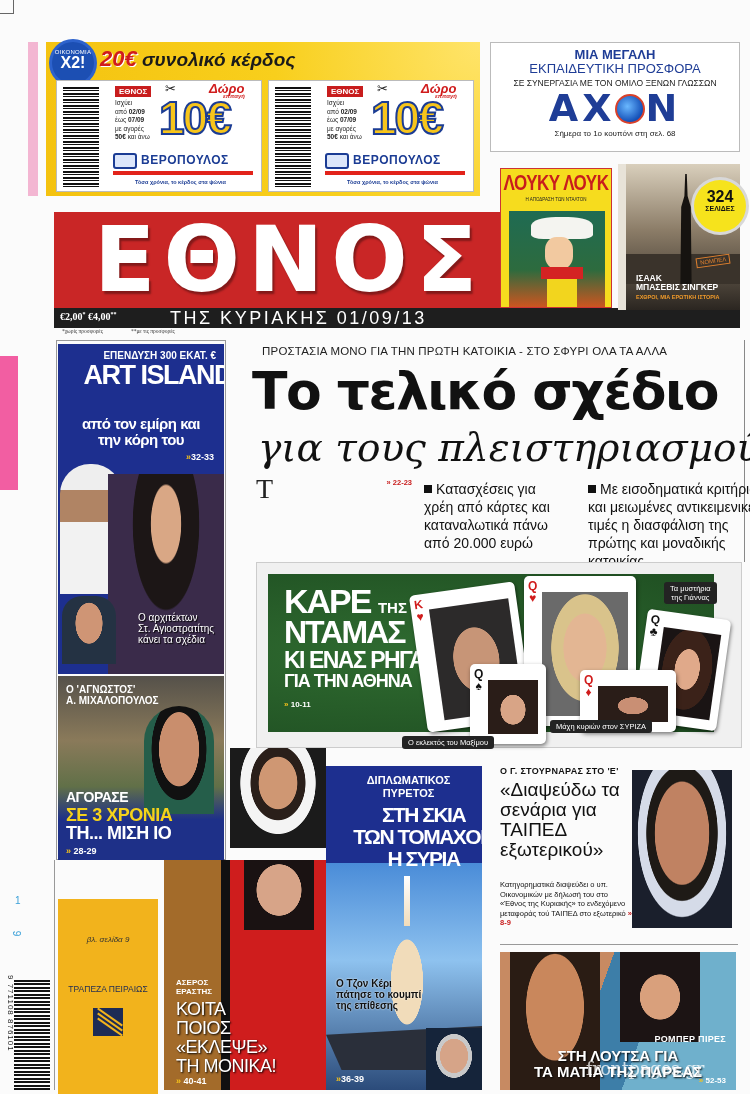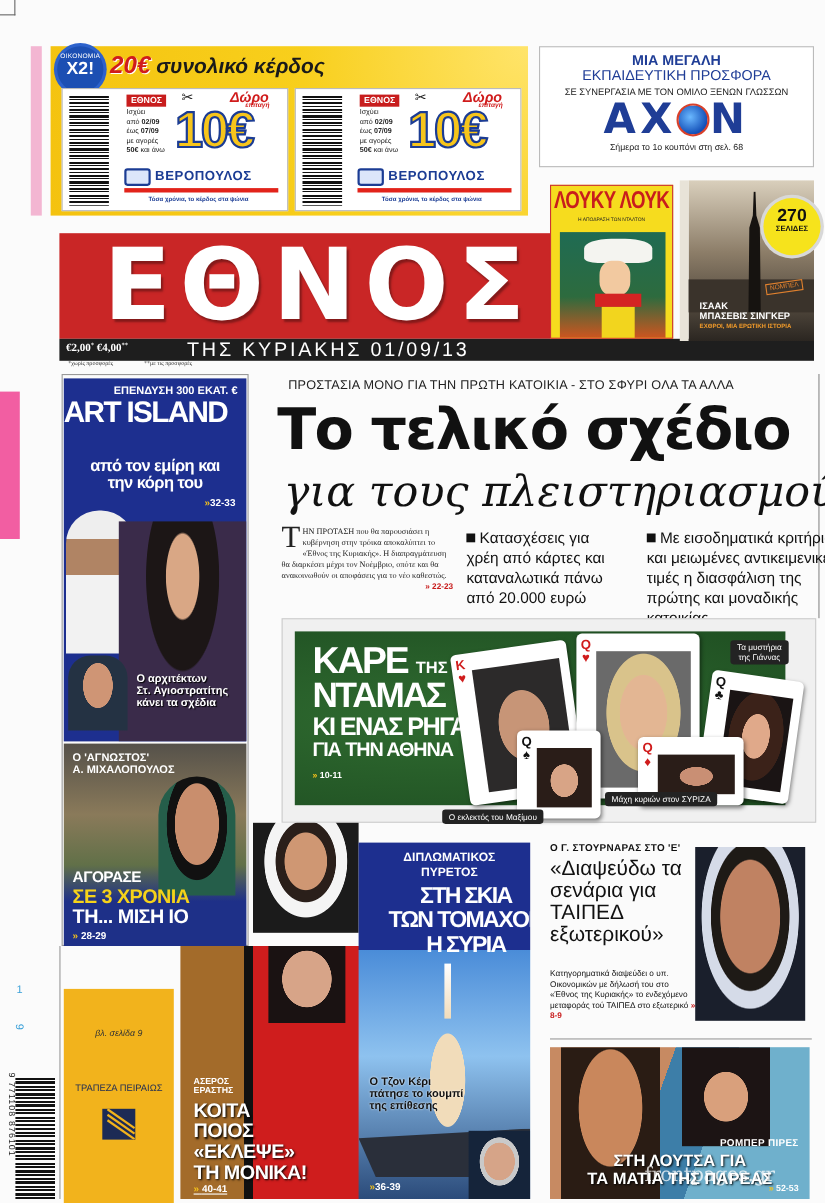--- a/index.html
+++ b/index.html
@@ -76,28 +76,28 @@
   .novel .stamp { position: absolute; left: 70px; top: 92px; font-size: 6px; color: #e0812e; border: 1px solid #e0812e; padding: 1px 3px; transform: rotate(-8deg); }
   .pages-badge { left: 694px; top: 180px; width: 52px; height: 52px; border-radius: 50%; background: #f6e31c;
     box-shadow: 0 0 0 3px #d8d8d8; text-align: center; }
   .pages-badge .n { font-size: 16px; font-weight: bold; display: block; margin-top: 9px; line-height: 16px; }
   .pages-badge .w { font-size: 7px; font-weight: bold; display: block; }
 
   
   .col-border { left: 56px; top: 340px; width: 170px; height: 520px; border: 1px solid #999; }
   .art-island { left: 58px; top: 344px; width: 166px; height: 330px; background: #1d2f8f; overflow: hidden; }
   .art-island .kick { position: absolute; right: 8px; top: 6px; font-size: 10px; font-weight: bold; color: #fff; }
-  .art-island .head { position: absolute; left: 0; width: 174px; top: 18px; text-align: left; font-size: 27px; font-weight: bold; color: #fff; line-height: 26px; letter-spacing: -1.5px; }
+  .art-island .head { position: absolute; left: 0; width: 174px; top: 18px; text-align: right; font-size: 27px; font-weight: bold; color: #fff; line-height: 26px; letter-spacing: -1.5px; }
   .art-island .sub { position: absolute; left: 0; width: 166px; top: 72px; text-align: center; font-size: 15px; font-weight: bold; color: #fff; line-height: 16px; letter-spacing: -.5px; }
   .art-island .ref { position: absolute; right: 10px; top: 108px; font-size: 9px; color: #fff; font-weight: bold; }
   .art-island .ref b { color: #f5c21b; }
   .emir { position: absolute; left: 2px; top: 120px; width: 62px; height: 130px; background: linear-gradient(180deg, #eee 0 20%, #b08464 20% 45%, #f2f2f2 45%); border-radius: 30px 30px 0 0; }
   .sheikha { position: absolute; left: 50px; top: 130px; width: 116px; height: 200px; background: radial-gradient(ellipse at 50% 25%, #d9a785 0 18%, #1c1616 19% 40%, #3a2b4a 41% 100%); }
   .architect { position: absolute; left: 4px; top: 252px; width: 54px; height: 68px; background: radial-gradient(ellipse at 50% 40%, #cf9575 0 35%, #243243 36%); border-radius: 20px 20px 0 0; }
-  .art-island .cap { position: absolute; left: 66px; top: 268px; font-size: 10px; font-weight: bold; color: #fff; line-height: 11px; text-shadow: 1px 1px 1px #000; }
+  .art-island .cap { position: absolute; left: 80px; top: 268px; font-size: 10px; font-weight: normal; color: #fff; line-height: 11px; text-shadow: 1px 1px 1px #000; }
   .io { left: 58px; top: 676px; width: 166px; height: 184px; background: linear-gradient(180deg, #55514a 0%, #8a7a5a 35%, #617048 60%, #1e3088 78%); overflow: hidden; }
   .io .kick { position: absolute; left: 8px; top: 8px; font-size: 10px; font-weight: bold; color: #fff; line-height: 11px; }
   .io .man { position: absolute; left: 86px; top: 30px; width: 70px; height: 108px; background: radial-gradient(ellipse at 50% 40%, #c98e6d 0 40%, #111 41% 55%, #255e4a 56%); border-radius: 35px 35px 0 0; }
   .io .head1 { position: absolute; left: 8px; top: 112px; font-size: 14px; font-weight: bold; color: #fff; line-height: 18px; letter-spacing: -.5px; }
   .io .head2 { position: absolute; left: 8px; top: 130px; font-size: 18px; font-weight: bold; color: #f5d21a; line-height: 18px; letter-spacing: -.5px; }
   .io .head3 { position: absolute; left: 8px; top: 148px; font-size: 18px; font-weight: bold; color: #fff; line-height: 18px; letter-spacing: -.5px; }
   .io .ref { position: absolute; left: 8px; top: 170px; font-size: 9px; color: #fff; font-weight: bold; }
   .io .ref b { color: #f5c21b; }
   .piraeus { left: 58px; top: 876px; width: 100px; height: 214px; background: #f2b31c; text-align: center; margin-top: 23px; }
   .piraeus .note { font-size: 8px; font-style: italic; color: #333; margin-top: 36px; }
@@ -149,22 +149,22 @@
   .card-q4 { left: 372px; top: 40px; width: 84px; height: 112px; transform: rotate(8deg); }
   .card-q4 .photo { background: radial-gradient(ellipse at 50% 45%, #e0a98a 0 30%, #3b2219 31% 60%, #1a1414 61%); }
   .kare .pill { position: absolute; background: #232323; color: #fff; font-size: 7.5px; padding: 2px 6px; border-radius: 3px; white-space: nowrap; }
   .pill-a { left: 134px; top: 138px; margin-top: 24px; }
   .pill-b { left: 282px; top: 146px; }
   .pill-c { left: 396px; top: 8px; text-align: center; line-height: 9px; }
   .gold-man { left: 230px; top: 748px; width: 96px; height: 100px; background: radial-gradient(ellipse at 50% 35%, #cf9773 0 28%, #2a1f1a 29% 40%, #f4f4f4 41% 55%, #1b1b1b 56%); }
   .monica { left: 164px; top: 860px; width: 164px; height: 230px; background: linear-gradient(90deg, #a36b2a 0 35%, #111 35% 40%, #cf1d1d 40% 100%); overflow: hidden; }
   .monica .face { position: absolute; left: 80px; top: -10px; width: 70px; height: 80px; background: radial-gradient(ellipse at 50% 50%, #d7a488 0 45%, #1a1212 46%); }
   .monica .kick { position: absolute; left: 12px; top: 118px; font-size: 8px; font-weight: bold; color: #fff; line-height: 9px; }
-  .monica .h { position: absolute; left: 12px; top: 140px; font-size: 18px; font-weight: bold; color: #fff; line-height: 19px; letter-spacing: -.5px; text-shadow: 1px 1px 2px #000; }
-  .monica .ref { position: absolute; left: 12px; top: 216px; font-size: 9px; color: #fff; font-weight: bold; text-decoration: underline; }
+  .monica .h { position: absolute; left: 12px; top: 140px; font-size: 18px; font-weight: normal; color: #fff; line-height: 19px; letter-spacing: -.5px; text-shadow: 1px 1px 2px #000; }
+  .monica .ref { position: absolute; left: 12px; top: 216px; font-size: 9px; color: #fff; font-weight: bold; }
   .monica .ref b { color: #f5c21b; }
   .syria { left: 326px; top: 766px; width: 156px; height: 324px; background: linear-gradient(180deg, #1d2f8f 0 30%, #4a8cd8 30%, #8ec2ef 60%, #2b4b7a 100%); overflow: hidden; }
   .syria .kick { position: absolute; left: 0; width: 165px; top: 8px; text-align: center; font-size: 11px; font-weight: bold; color: #fff; line-height: 13px; }
   .syria .h { position: absolute; left: 0; width: 168px; top: 38px; text-align: center; font-size: 21px; font-weight: bold; color: #fff; line-height: 22px; letter-spacing: -1.5px; padding-left: 27px; }
   .syria .smoke { position: absolute; left: 56px; top: 150px; width: 50px; height: 110px; background: radial-gradient(ellipse at 50% 60%, #f1dcba 0 45%, transparent 46%); }
   .syria .trail { position: absolute; left: 78px; top: 110px; width: 6px; height: 50px; background: linear-gradient(180deg, #fff, #f1dcba); }
   .syria .ship { position: absolute; left: 0; top: 260px; width: 156px; height: 44px; background: #2a2f3a; clip-path: polygon(0 20%, 100% 0, 100% 100%, 10% 100%); }
   .syria .kerry { position: absolute; left: 100px; top: 262px; width: 56px; height: 62px; background: radial-gradient(ellipse at 50% 45%, #d6a488 0 35%, #c9c9c9 36% 45%, #15243a 46%); }
   .syria .cap { position: absolute; left: 10px; top: 212px; font-size: 10px; font-weight: bold; color: #111; line-height: 11px; text-shadow: 0 0 2px #fff; }
   .syria .ref { position: absolute; left: 10px; top: 308px; font-size: 9px; color: #fff; font-weight: bold; }
@@ -280,30 +280,30 @@
   <div class="skyline"></div>
   <div class="tower"></div>
   <div class="stamp">ΝΟΜΠΕΛ</div>
   <div class="author">
     <span>ΙΣΑΑΚ</span><br>
     <span>ΜΠΑΣΕΒΙΣ ΣΙΝΓΚΕΡ</span>
   </div>
   <div class="subt">ΕΧΘΡΟΙ, ΜΙΑ ΕΡΩΤΙΚΗ ΙΣΤΟΡΙΑ</div>
 </div>
 <div class="abs pages-badge">
-  <span class="n">270</span>
+  <span class="n">324</span>
   <span class="w">ΣΕΛΙΔΕΣ</span>
 </div>
 
 <div class="abs main-frame"></div>
 <div class="abs kicker">ΠΡΟΣΤΑΣΙΑ ΜΟΝΟ ΓΙΑ ΤΗΝ ΠΡΩΤΗ ΚΑΤΟΙΚΙΑ - ΣΤΟ ΣΦΥΡΙ ΟΛΑ ΤΑ ΑΛΛΑ</div>
 <div class="abs headline">Το τελικό σχέδιο</div>
 <div class="abs subhead">για τους πλειστηριασμούς</div>
 <div class="abs lede">
-  <span class="drop">Τ</span><span>ΗΝ ΠΡΟΤΑΣΗ που θα παρουσιάσει η κυβέρνηση στην τρόικα αποκαλύπτει το «Έθνος της Κυριακής». Η διαπραγμάτευση θα διαρκέσει μέχρι τον Νοέμβριο, οπότε και θα ανακοινωθούν οι αποφάσεις για το νέο καθεστώς.</span>
+  <span class="drop">Τ</span>
   <span class="ref">» 22-23</span>
 </div>
 <div class="abs bullet1"><i></i><span>Κατασχέσεις για χρέη από κάρτες και καταναλωτικά πάνω από 20.000 ευρώ</span></div>
 <div class="abs bullet2"><i></i><span>Με εισοδηματικά κριτήρια και μειωμένες αντικειμενικές τιμές η διασφάλιση της πρώτης και μοναδικής κατοικίας</span></div>
 
 <div class="abs col-border"></div>
 <div class="abs art-island">
   <div class="kick">ΕΠΕΝΔΥΣΗ 300 ΕΚΑΤ. €</div>
   <div class="head"><span>ART ISLAND</span><br></div>
   <div class="sub"><span>από τον εμίρη και</span><br><span>την κόρη του</span></div>

